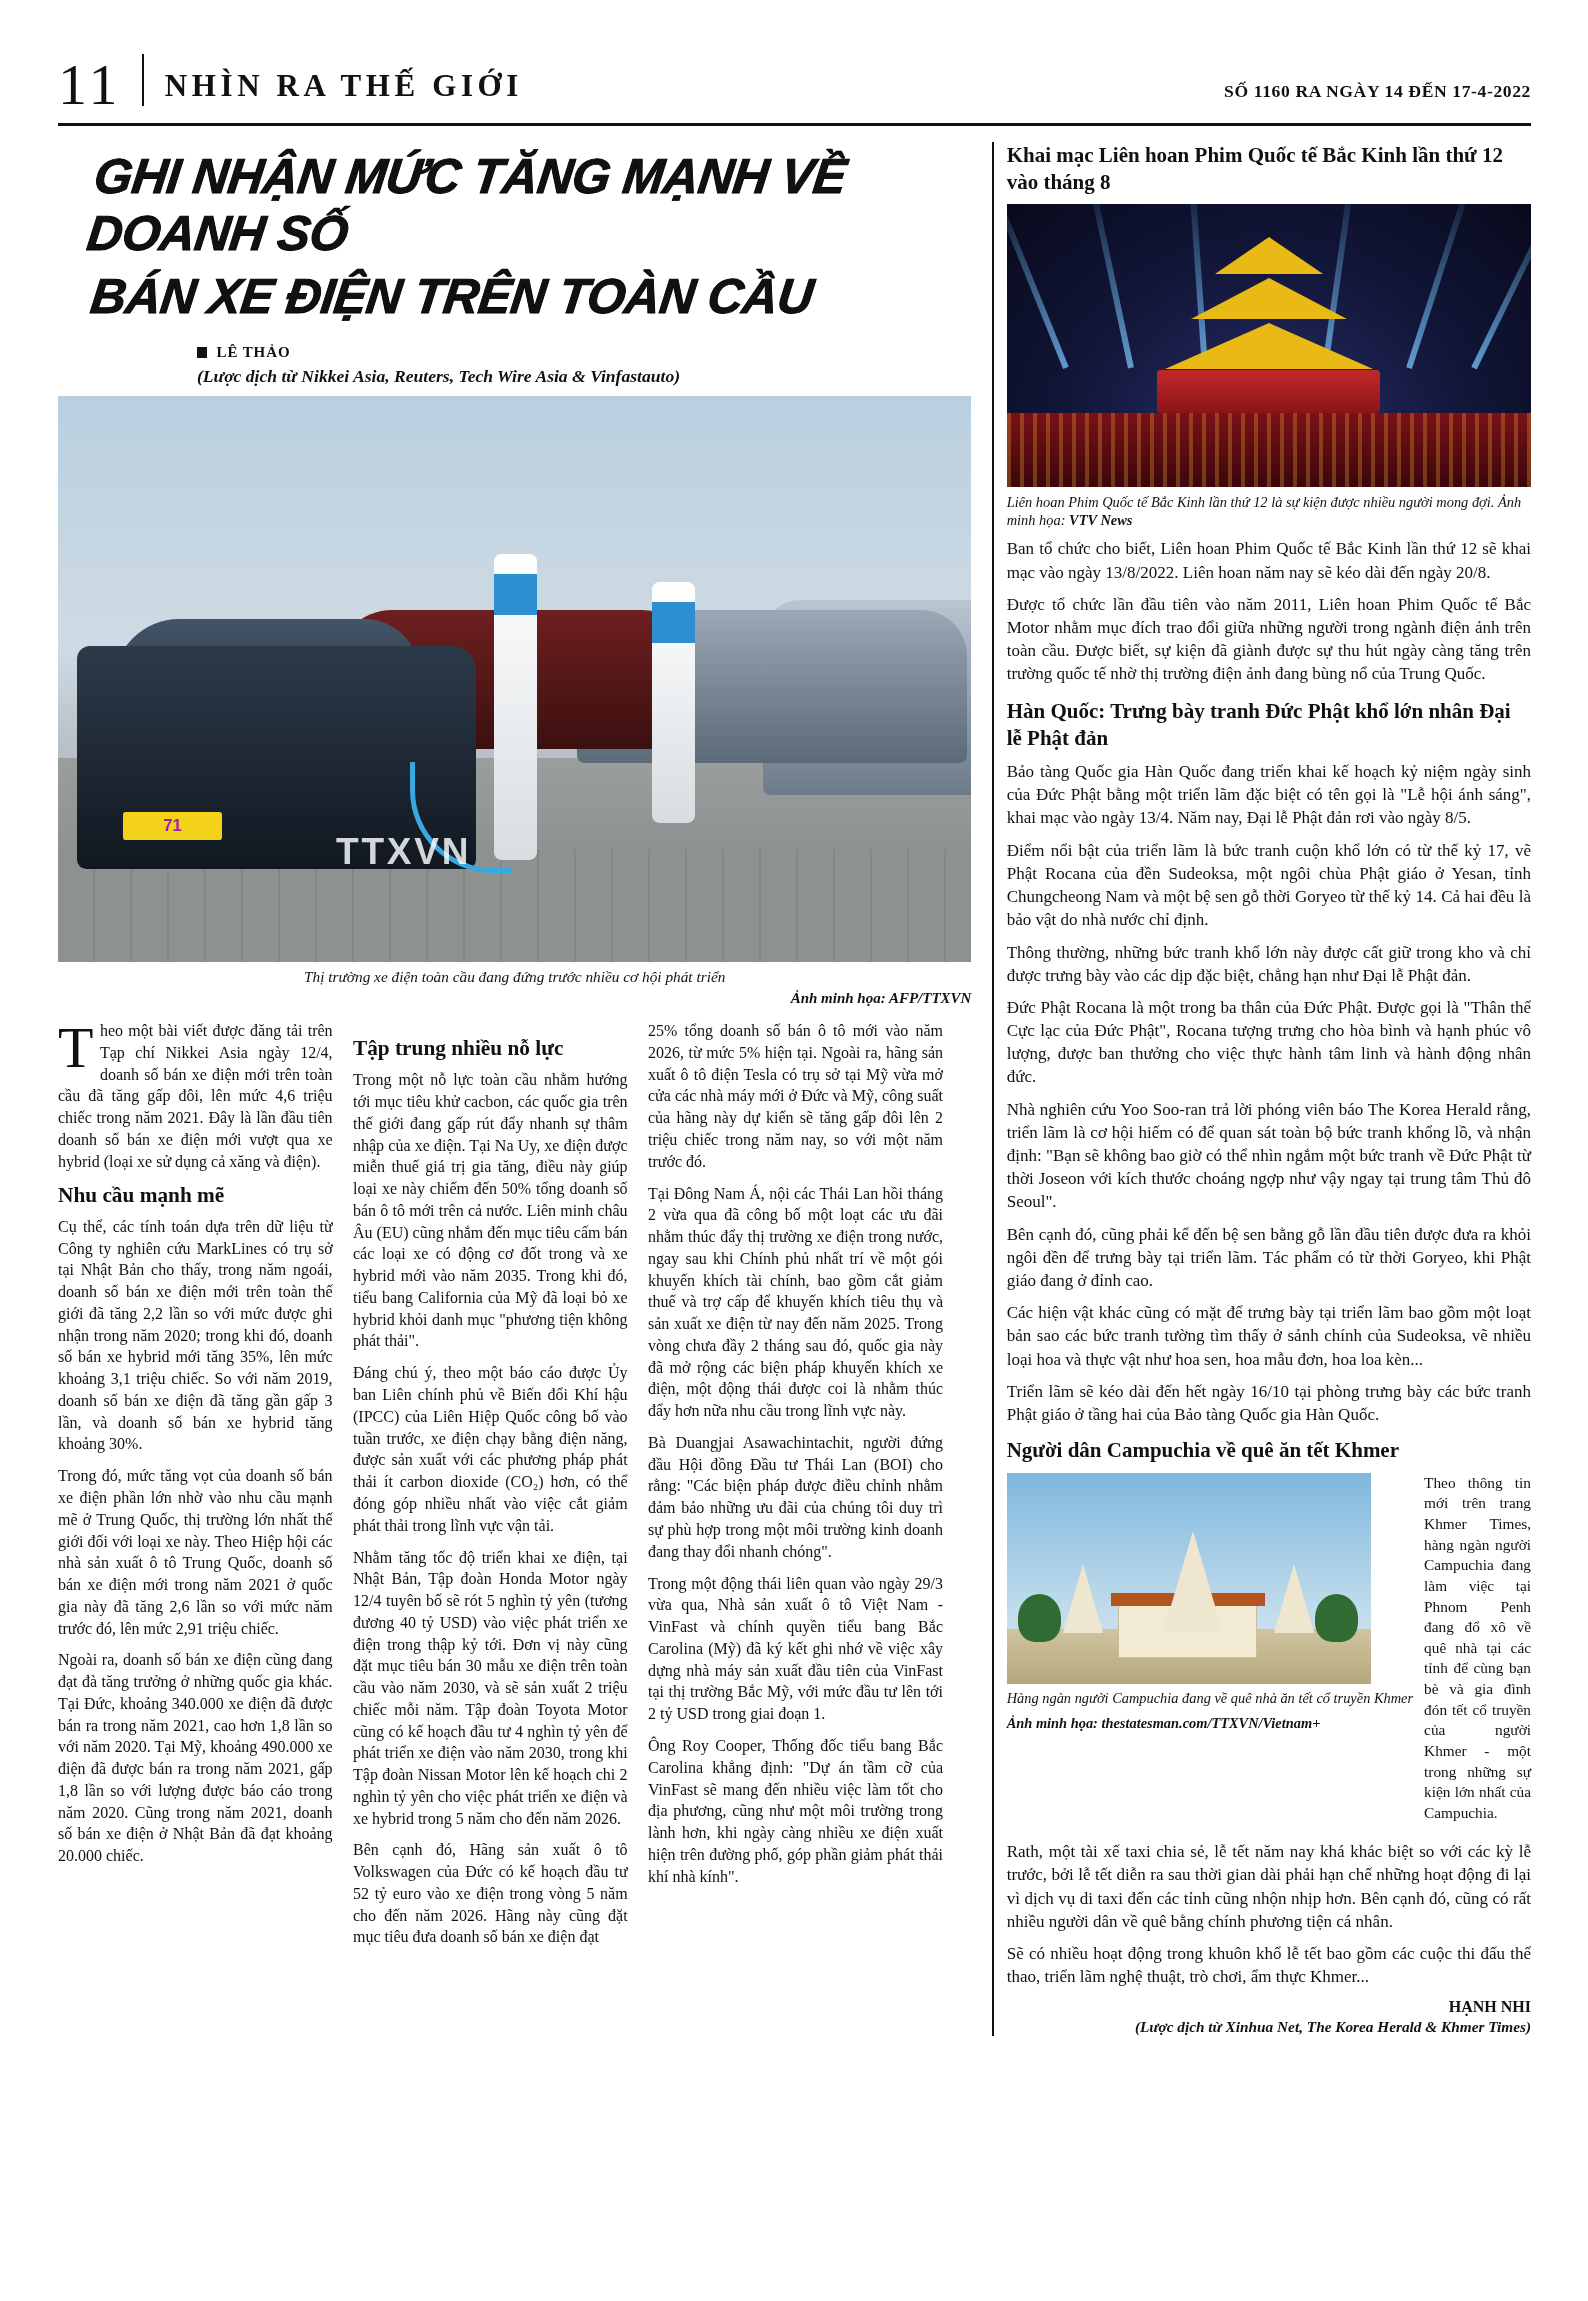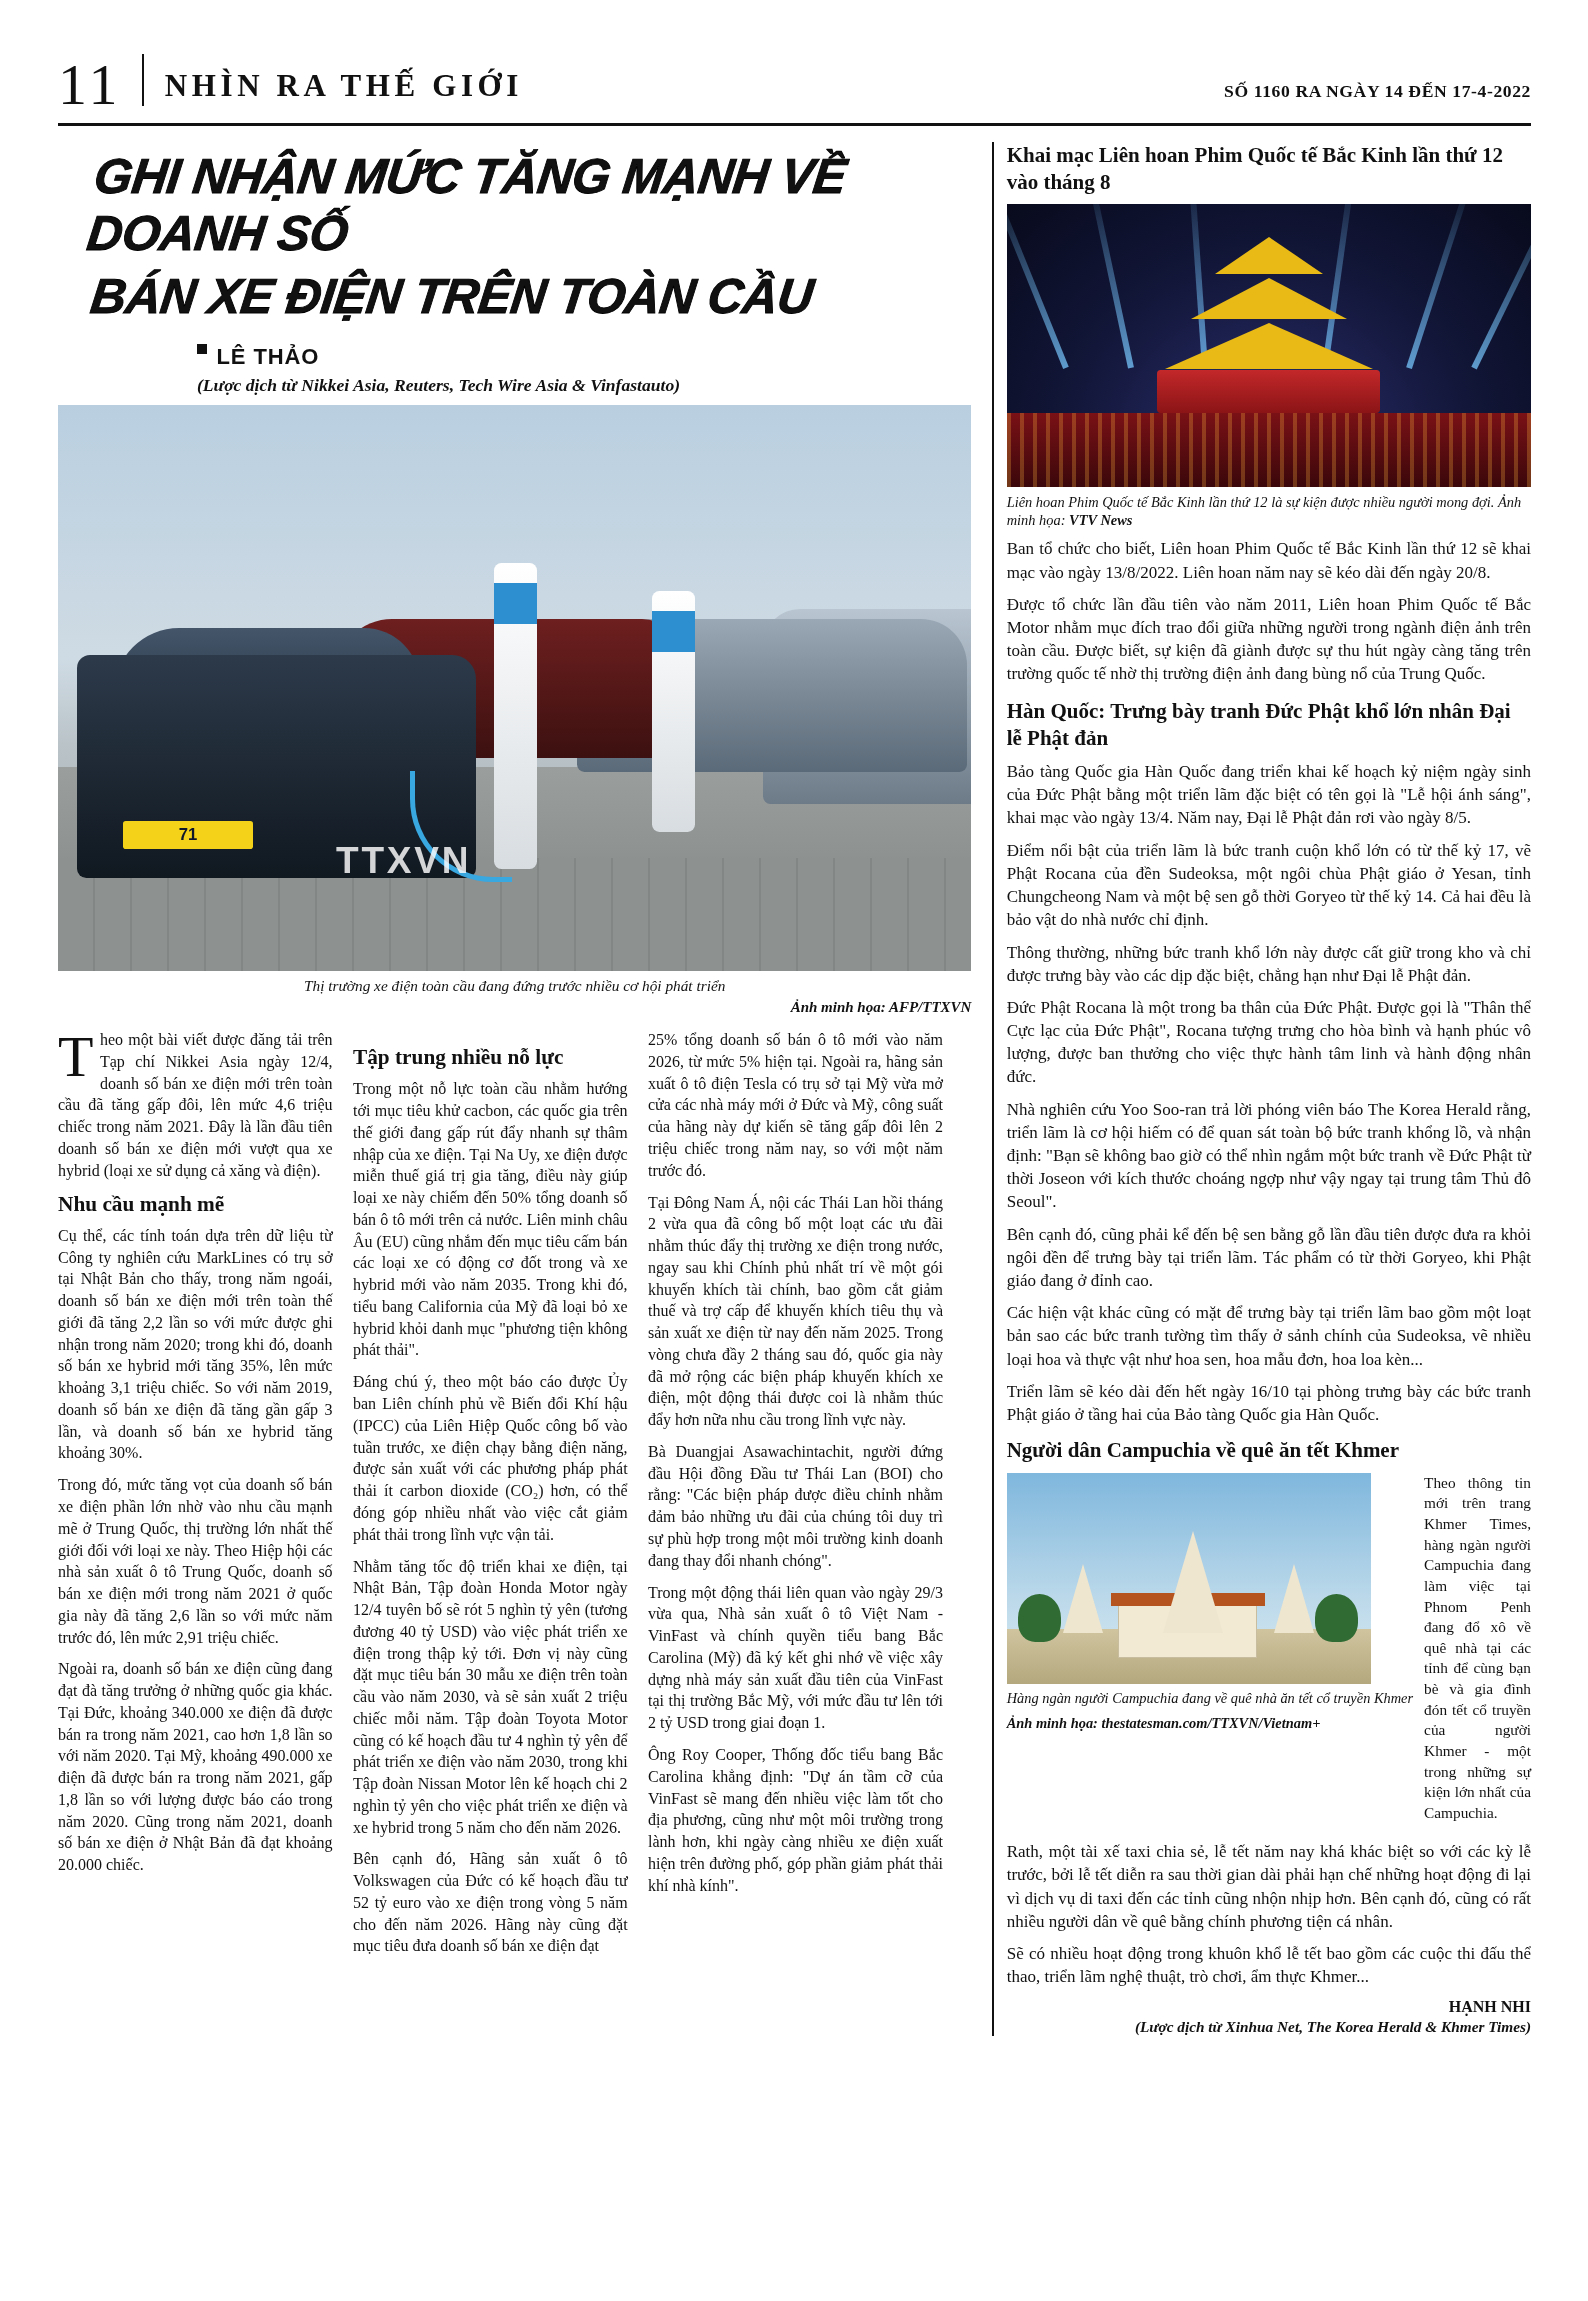--- a/index.html
+++ b/index.html
@@ -27,21 +27,21 @@
   .vdivider { width:1.9px; background:#111; margin:0 13px 0 0; }
   .right-col { width:525px; }
 
   
   .headline { font-family:"Liberation Sans", sans-serif; font-weight:700; font-style:italic;
     font-size:49px; line-height:1.17; letter-spacing:-0.5px; text-align:left;
     transform:skewX(-7deg); padding-left:33px; margin:5.6px 0 3.7px 0;
     -webkit-text-stroke:0.9px #000;
   }
   .byline-wrap { margin:18.6px 0 7.4px 139px; }
-  .byline { font-family:Liberation Sans, sans-serif; font-weight:700; font-size:22px; letter-spacing:0.9px; display:flex; align-items:flex-start; }
+  .byline { font-family:Liberation Serif, serif; font-weight:700; font-size:15px; letter-spacing:0.9px; display:flex; align-items:center; }
   .byline .sq { width:10.2px; height:10.2px; background:#111; margin-right:9.3px; display:inline-block; }
   .byline-sub { font-style:italic; font-weight:700; font-size:17.6px; margin-top:4.6px; }
 
   
   .lead-photo { width:100%; height:566px; margin-top:9.3px; position:relative; overflow:hidden;
     background:linear-gradient(#9fb4c6,#87a0b4); }
   .cap-lead { font-style:italic; font-size:15.3px; text-align:center; margin-top:6.5px; }
   .cap-credit { font-size:15px; font-weight:700; text-align:right; font-style:italic; margin-top:3.7px; }
 
   
@@ -77,21 +77,21 @@
   .car1 { left:18.6px; bottom:93px; width:399px; height:223px; background:linear-gradient(#2d3a4a,#101820); }
   .car1b { left:56px; bottom:232px; width:306px; height:111px; background:linear-gradient(#44556a,#24303d); border-radius:65px 56px 5.6px 5.6px; }
   .car2 { left:278px; bottom:213px; width:343px; height:139px; background:linear-gradient(#6e1f1f,#3c1010); border-radius:56px 37px 7.4px 7.4px; }
   .car3 { left:519px; bottom:199px; width:390px; height:153px; background:linear-gradient(#9aa7b5,#5b6a78); border-radius:56px 46px 7.4px 7.4px; }
   .car4 { left:705px; bottom:167px; width:232px; height:195px; background:linear-gradient(#b9c6d2,#6d7b88); border-radius:37px 18.6px 7.4px 7.4px; }
   .post { position:absolute; width:43px; background:linear-gradient(#ffffff,#d8dde1); border-radius:7.4px; }
   .post1 { left:436px; bottom:102px; height:306px; }
   .post2 { left:594px; bottom:139px; height:241px; }
   .post-cap { position:absolute; left:0; right:0; top:20.4px; height:41px; background:#2e8fd0; }
   .cable { position:absolute; border:5.6px solid #39a7e0; border-top:none; border-right:none; border-radius:0 0 0 83px; }
-  .plate { position:absolute; left:65px; bottom:122px; width:130px; height:28px; background:#f4d21a; border-radius:2.8px; color:#0f172a; font:700 16.7px "Liberation Sans",sans-serif; text-align:center; line-height:28px; }
+  .plate { position:absolute; left:65px; bottom:122px; width:99px; height:28px; background:#f4d21a; border-radius:2.8px; color:#a21caf; font:700 16.7px "Liberation Sans",sans-serif; text-align:center; line-height:28px; }
   .wm { position:absolute; left:278px; bottom:89px; color:rgba(255,255,255,.82); font:700 37px "Liberation Sans",sans-serif; letter-spacing:2.8px; }
 
   
   .bj-sky { position:absolute; inset:0; background:radial-gradient(ellipse at 50% 85%, #2a2f6e 0%, #121638 55%, #080a1c 100%); }
   .beam { position:absolute; bottom:42%; width:5.6px; height:70%; background:linear-gradient(to top, rgba(120,200,255,.75), rgba(120,200,255,0)); transform-origin:bottom center; }
   .temple { position:absolute; left:50%; bottom:26%; transform:translateX(-50%); width:232px; }
   .roof { margin:0 auto; border-left:solid transparent; border-right:solid transparent; border-bottom:solid #e9b915; }
   .r1 { width:0; border-left-width:54px; border-right-width:54px; border-bottom-width:37px; }
   .r2 { width:0; border-left-width:78px; border-right-width:78px; border-bottom-width:41px; margin-top:3.7px; }
   .r3 { width:0; border-left-width:104px; border-right-width:104px; border-bottom-width:46px; margin-top:3.7px; }

